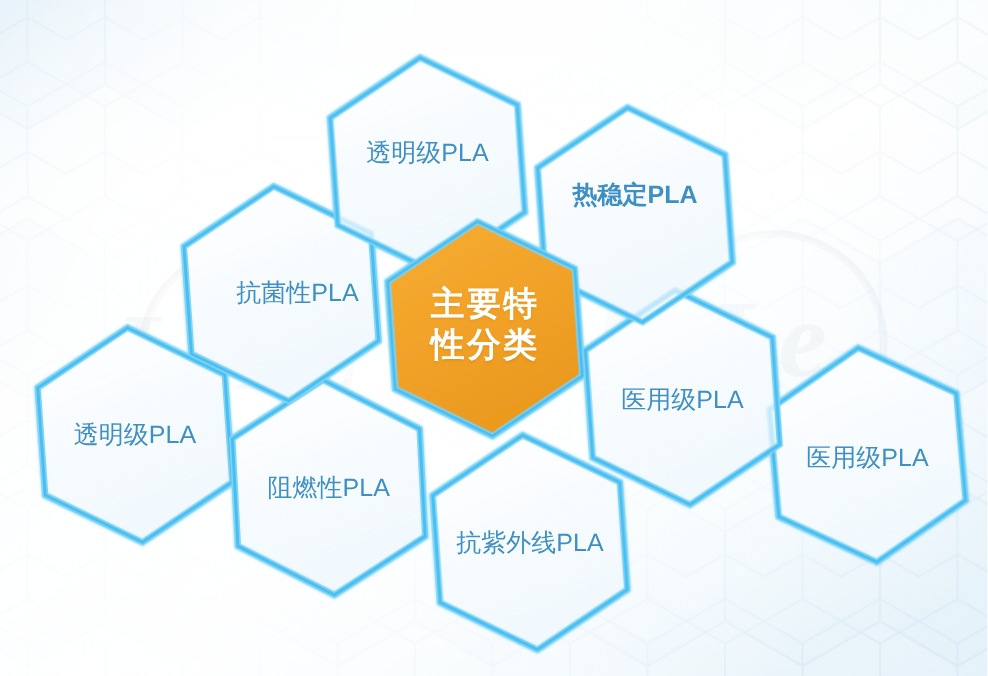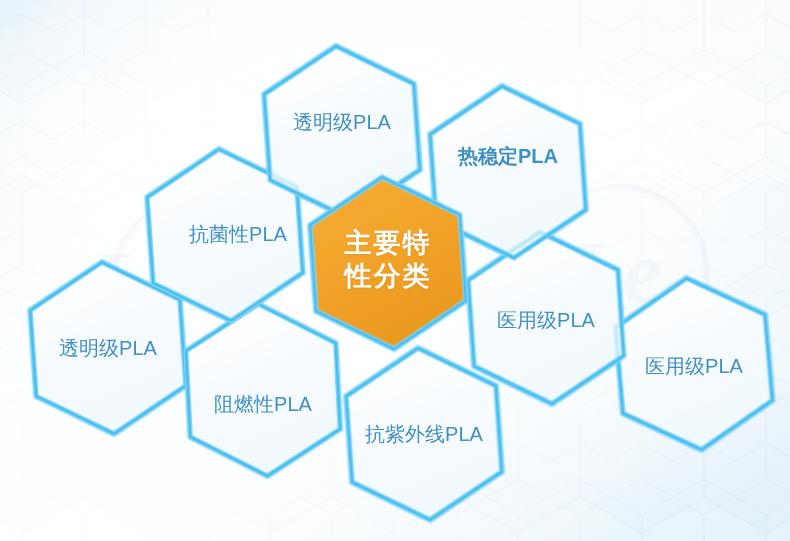--- a/index.html
+++ b/index.html
@@ -223,21 +223,21 @@
     <div class="hex-hit" style="left:424px; top:434px;"></div>
     <div class="hex-hit" style="left:388px; top:263px; width:150px; height:172px;"></div>
   </div>
 
   <div class="hex-label" style="left:342px; top:122px;">透明级PLA</div>
   <div class="hex-label" style="left:508px; top:156px;font-weight:bold;">热稳定PLA</div>
   <div class="hex-label" style="left:238px; top:234px;">抗菌性PLA</div>
   <div class="hex-label" style="left:546px; top:320px;">医用级PLA</div>
   <div class="hex-label" style="left:108px; top:348px;">透明级PLA</div>
   <div class="hex-label" style="left:694px; top:366px;">医用级PLA</div>
-  <div class="hex-label" style="left:263px; top:404px;">阻燃性PLA</div>
+  <div class="hex-label" style="left:263px; top:390px;">阻燃性PLA</div>
   <div class="hex-label" style="left:424px; top:434px;text-align:right;">抗紫外线PLA</div>
 
   <div class="hex-label center" style="left:388px; top:260px;">
     <div>主要特</div>
     <div>性分类</div>
   </div>
 
 </div>
 
 </body></html>

